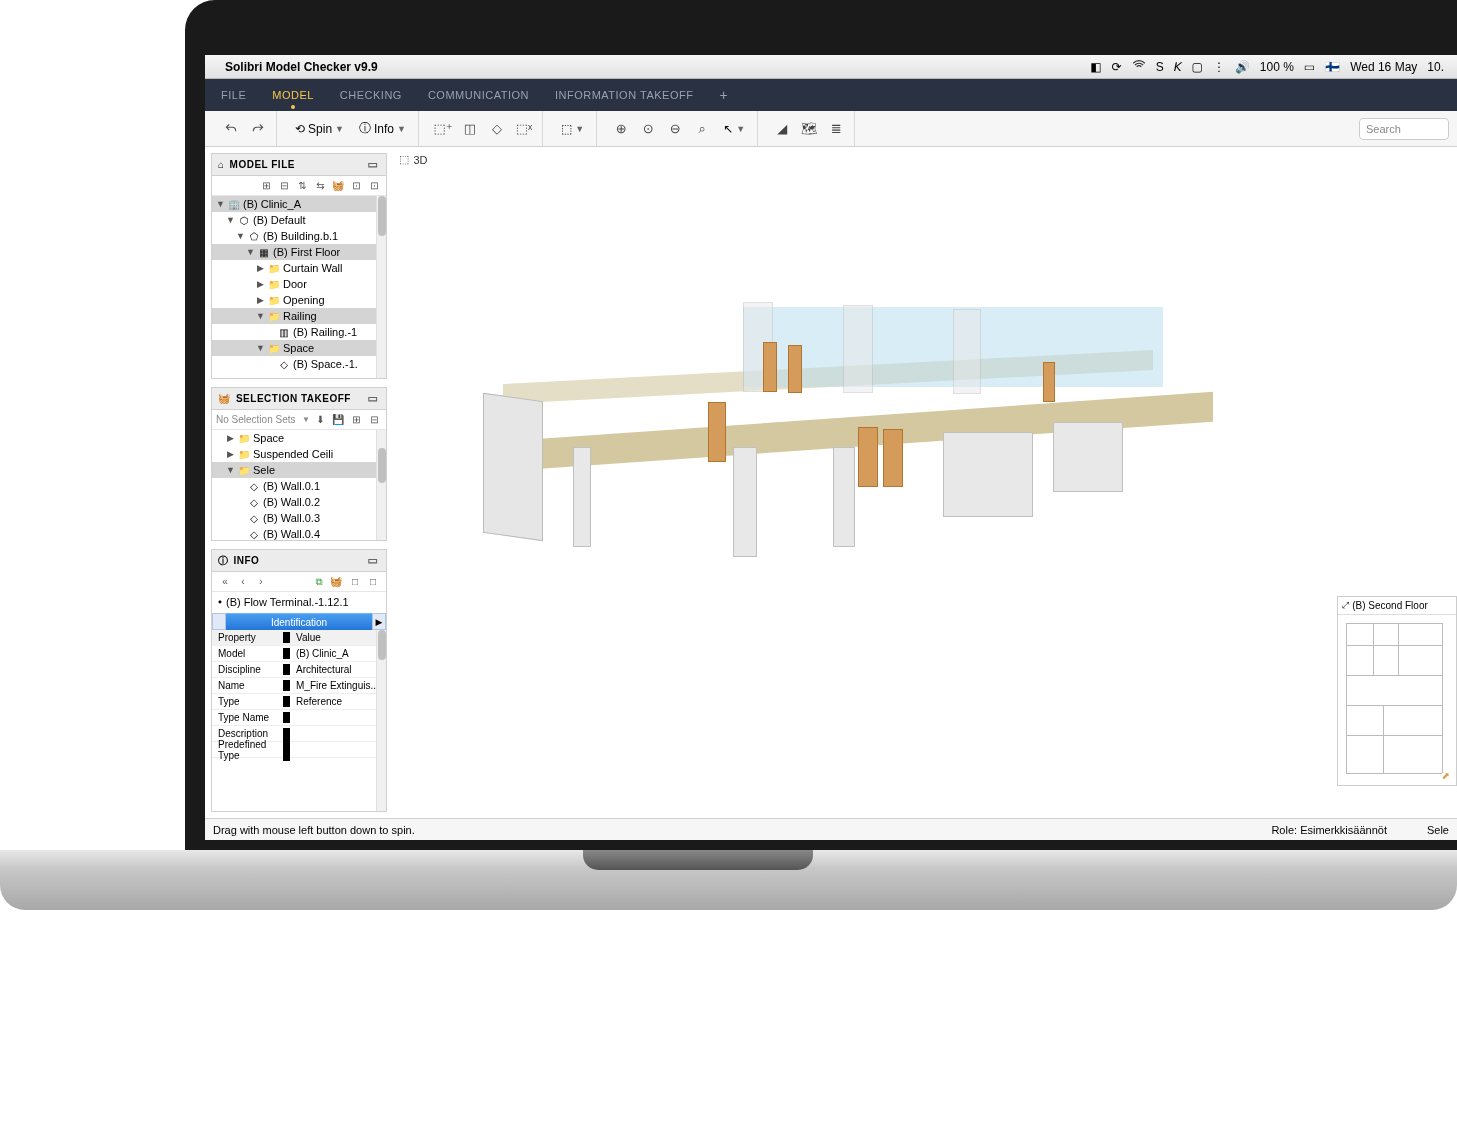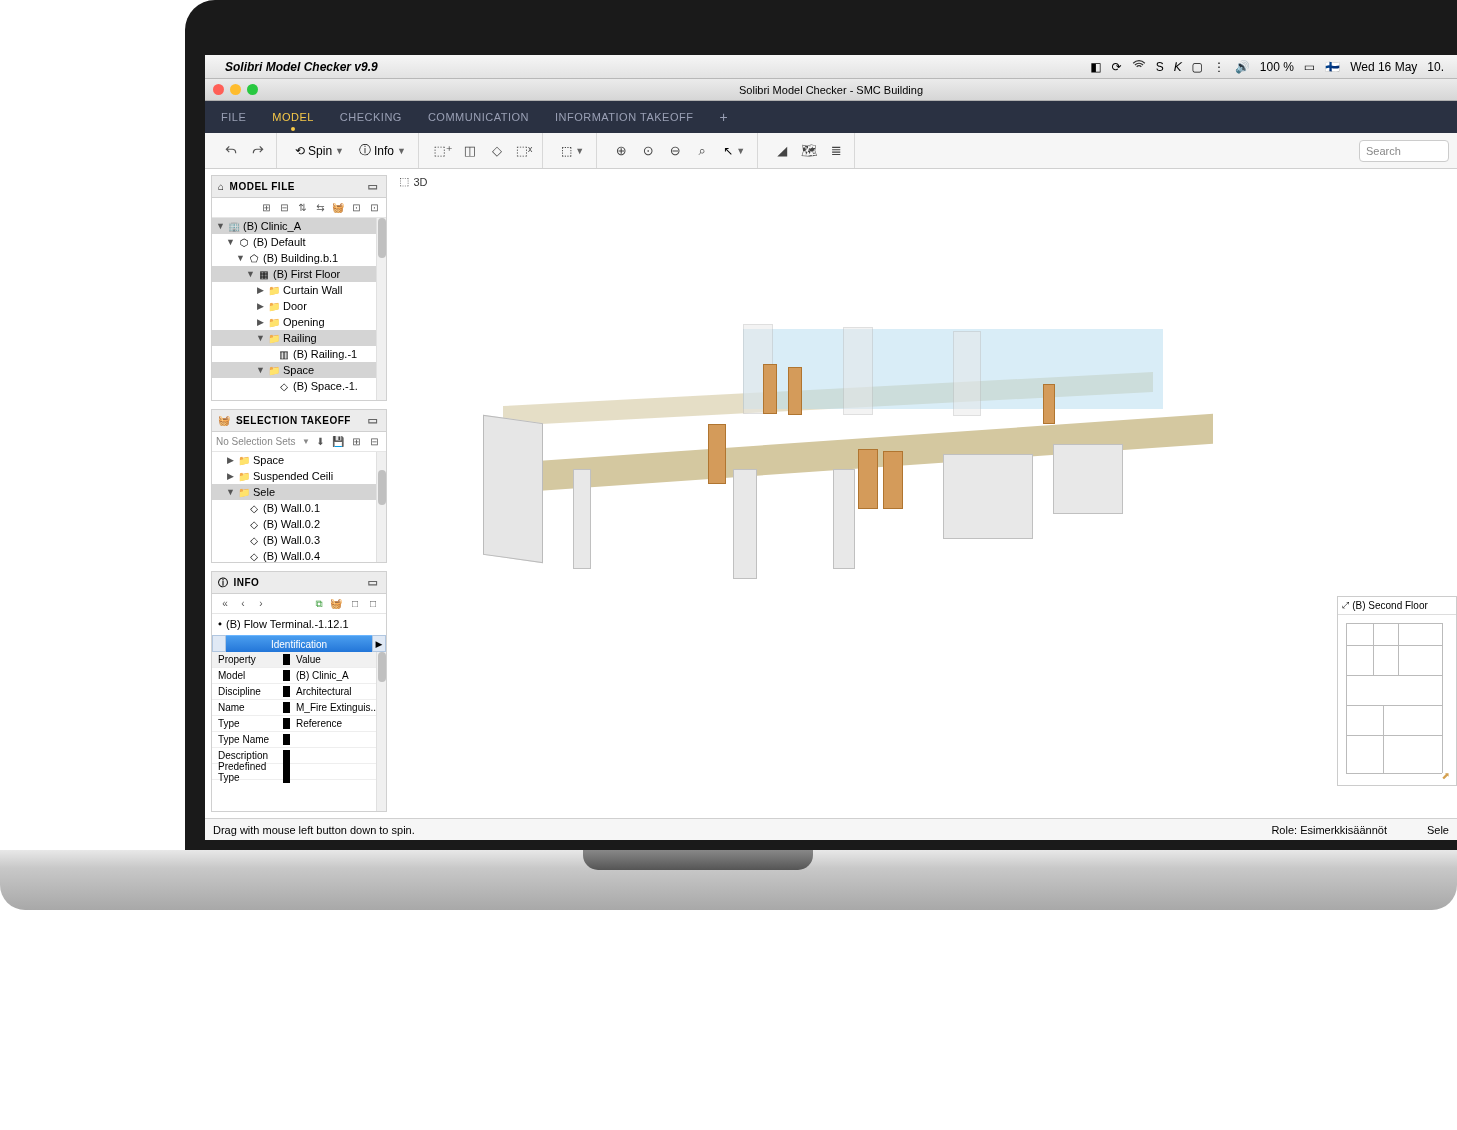--- a/index.html
+++ b/index.html
@@ -7,21 +7,21 @@
 
 
 .laptop-frame { position: absolute; left: 0; top: 0; width: 1457px; height: 1130px; }
 .laptop-bezel { position: absolute; left: 185px; top: 0; right: 0; height: 850px; background: #1a1a1a; border-top-left-radius: 30px; border-top-right-radius: 0; padding: 55px 0 0 20px; z-index: 1; }
 .laptop-base { position: absolute; left: 0; top: 850px; width: 1457px; height: 60px; background: linear-gradient(180deg, #e8e8e8 0%, #c8c8c8 30%, #a8a8a8 100%); border-radius: 0 0 25px 25px; z-index: 5; }
 .laptop-hinge { position: absolute; left: 40%; top: 850px; width: 230px; height: 20px; background: linear-gradient(180deg, #888 0%, #555 100%); border-radius: 0 0 15px 15px; z-index: 6; }
 
 
 .macos-menubar { position: absolute; left: 205px; top: 55px; right: 0; height: 24px; background: linear-gradient(180deg, #f6f6f6 0%, #e2e2e2 100%); border-bottom: 1px solid #b8b8b8; display: flex; align-items: center; font-size: 12px; z-index: 3; padding: 0 8px; }
 .macos-menubar .apple { margin-right: 12px; font-size: 14px; }
-.macos-menubar .app-name { font-weight: 700; font-style: italic; }
+.macos-menubar .app-name { font-weight: 700; }
 .macos-menubar .spacer { flex: 1; }
 .macos-menubar .menubar-icon { margin: 0 5px; font-size: 12px; display:inline-block; }
 
 
 .window { position: absolute; left: 205px; top: 79px; right: 0; bottom: 290px; background: #fff; z-index: 2; display: flex; flex-direction: column; overflow: hidden; }
 .titlebar { height: 22px; background: linear-gradient(180deg, #ebebeb 0%, #d6d6d6 100%); border-bottom: 1px solid #b0b0b0; display: flex; align-items: center; padding: 0 8px; font-size: 11px; }
 .traffic-lights { display: flex; gap: 6px; margin-right: auto; }
 .tl { width: 11px; height: 11px; border-radius: 50%; }
 .tl.r { background: #ff5f57; } .tl.y { background: #febc2e; } .tl.g { background: #28c840; }
 .titlebar .title { position: absolute; left: 50%; transform: translateX(-50%); }
@@ -132,28 +132,20 @@
     <span class="menubar-icon">🔊</span>
     <span class="menubar-icon">100 %</span>
     <span class="menubar-icon">▭</span>
     <span class="menubar-icon">🇫🇮</span>
     <span class="menubar-icon">Wed 16 May</span>
     <span class="menubar-icon">10.</span>
   </div>
 
   <div class="window">
 
-    <div class="titlebar">
-      <div class="traffic-lights">
-        <div class="tl r"></div>
-        <div class="tl y"></div>
-        <div class="tl g"></div>
-      </div>
-      <span class="title">Solibri Model Checker - SMC Building</span>
-    </div>
 
     <div class="navbar">
       <span class="tab">FILE</span>
       <span class="tab active">MODEL</span>
       <span class="tab">CHECKING</span>
       <span class="tab">COMMUNICATION</span>
       <span class="tab">INFORMATION TAKEOFF</span>
       <span class="plus">+</span>
     </div>
 

